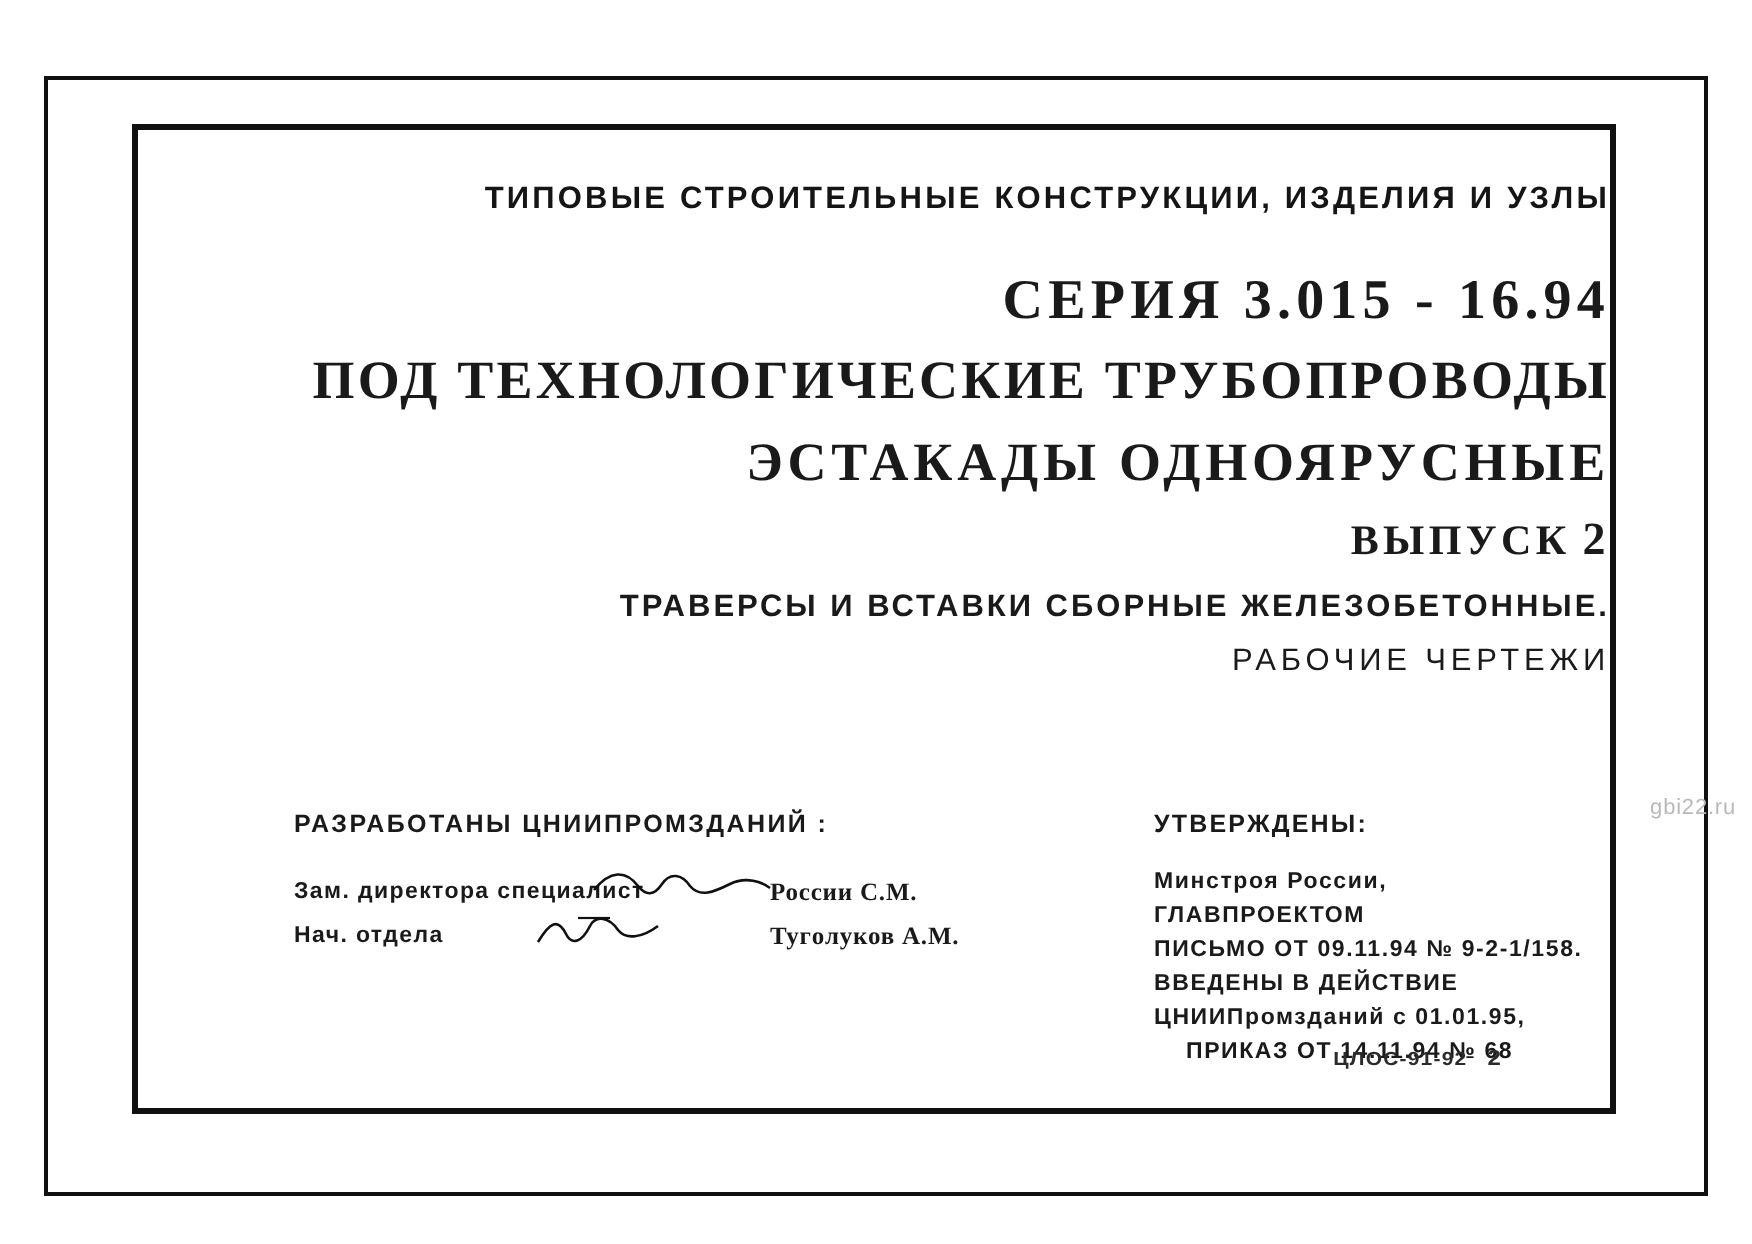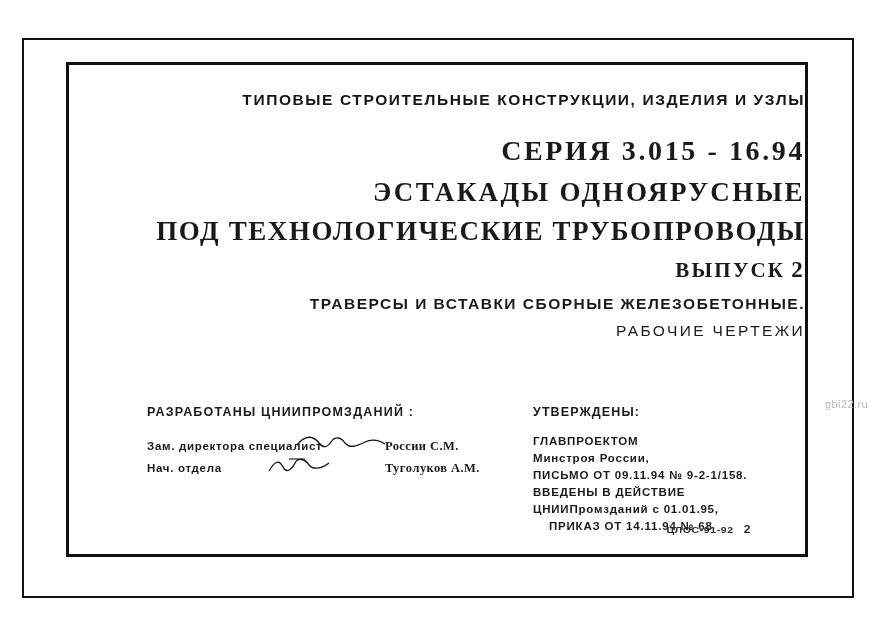--- a/index.html
+++ b/index.html
@@ -107,21 +107,21 @@
     margin-left: 32px;
   }
   .col-left {
     position: absolute;
     left: 46px;
     top: 0;
     width: 360px;
   }
   .col-right {
     position: absolute;
-    left: 432px;
+    left: 476px;
     top: 0;
     width: 280px;
   }
 
   .col-head {
     font-size: 12.5px;
     font-weight: 700;
     letter-spacing: 1.2px;
   }
   .col-right .col-head {
@@ -203,22 +203,22 @@
 </head>
 <body>
 
 <div class="sheet">
   <div class="inner-frame">
 
     <div class="center line-top">ТИПОВЫЕ СТРОИТЕЛЬНЫЕ КОНСТРУКЦИИ, ИЗДЕЛИЯ И УЗЛЫ</div>
 
     <div class="center series">СЕРИЯ 3.015 - 16.94</div>
 
+    <div class="center title-2">ПОД ТЕХНОЛОГИЧЕСКИЕ ТРУБОПРОВОДЫ</div>
     <div class="center title-1">ЭСТАКАДЫ ОДНОЯРУСНЫЕ</div>
-    <div class="center title-2">ПОД ТЕХНОЛОГИЧЕСКИЕ ТРУБОПРОВОДЫ</div>
 
     <div class="center issue">
       <span>ВЫПУСК</span><span class="num">2</span>
     </div>
 
     <div class="center sub-1">ТРАВЕРСЫ И ВСТАВКИ СБОРНЫЕ ЖЕЛЕЗОБЕТОННЫЕ.</div>
     <div class="center sub-2">РАБОЧИЕ ЧЕРТЕЖИ</div>
 
     <div class="cols">
 
@@ -244,22 +244,22 @@
             <span class="person-name" style="left:238px;">Тугoлуков А.М.</span>
           </div>
 
 
         </div>
       </div>
 
       <div class="col-right">
         <div class="col-head">УТВЕРЖДЕНЫ:</div>
         <div class="approve-lines">
+          <div class="approve-line">Минстроя России,</div>
           <div class="approve-line">ГЛАВПРОЕКТОМ</div>
-          <div class="approve-line">Минстроя России,</div>
           <div class="approve-line">ПИСЬМО ОТ 09.11.94  № 9-2-1/158.</div>
           <div class="approve-line">ВВЕДЕНЫ В ДЕЙСТВИЕ</div>
           <div class="approve-line">ЦНИИПромзданий  с 01.01.95,</div>
           <div class="approve-line indent">ПРИКАЗ  ОТ  14.11.94 № 68</div>
         </div>
       </div>
 
     </div>
 
     <div class="bottom-code">

